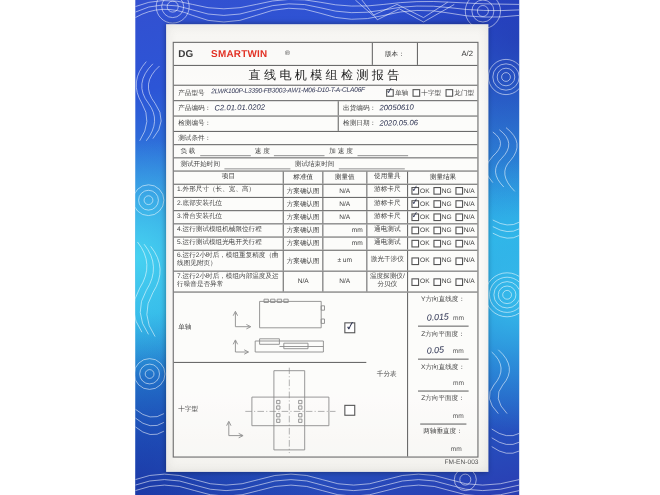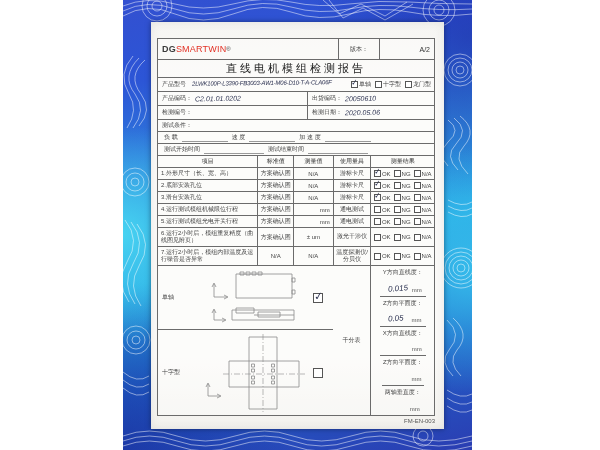--- a/index.html
+++ b/index.html
@@ -28,23 +28,23 @@
   .form{
     position:absolute;left:6px;top:16px;width:278px;
     border:1px solid #6b6b6b;box-sizing:border-box;background:rgba(255,255,255,.35);
   }
   .row{display:flex;align-items:center;box-sizing:border-box;}
   .form > .row + .row{border-top:1px solid #6b6b6b;}
   .cell{box-sizing:border-box;display:flex;align-items:center;height:100%;}
   .cell + .cell{border-left:1px solid #6b6b6b;}
   
   .r-logo{height:20px;}
-  .logo-wrap{width:181px;padding-left:4px;}
+  .logo-wrap{width:181px;padding-left:4px;gap:16px;}
   .logo-dg{font-weight:bold;font-size:9px;color:var(--ink,#3b3b3b);letter-spacing:.2px;}
-  .logo-sw{font-weight:normal;font-size:9px;color:var(--brand-red,#e23125);letter-spacing:.2px;}
+  .logo-sw{font-weight:bold;font-size:9px;color:var(--brand-red,#e23125);letter-spacing:.2px;}
   .logo-reg{font-size:6px;color:var(--ink,#3b3b3b);vertical-align:super;line-height:0;}
   .ver-label{width:42px;justify-content:center;font-size:6px;color:#444;}
   .ver-value{width:55px;justify-content:flex-end;padding-right:4px;font-size:7px;color:#333;}
   .r-title{height:18px;justify-content:center;}
   .title{font-size:11px;font-weight:normal;letter-spacing:3px;color:#222;}
   
   .r-model{height:14px;position:relative;font-size:6px;padding-left:4px;color:#444;}
   .model-label{flex:none;}
   .hand{font-style:italic;color:var(--hand,#2b3150);}
   .model-hand{position:absolute;left:34px;top:2px;font-size:6px;white-space:nowrap;transform:rotate(-.6deg);letter-spacing:-.2px;}

